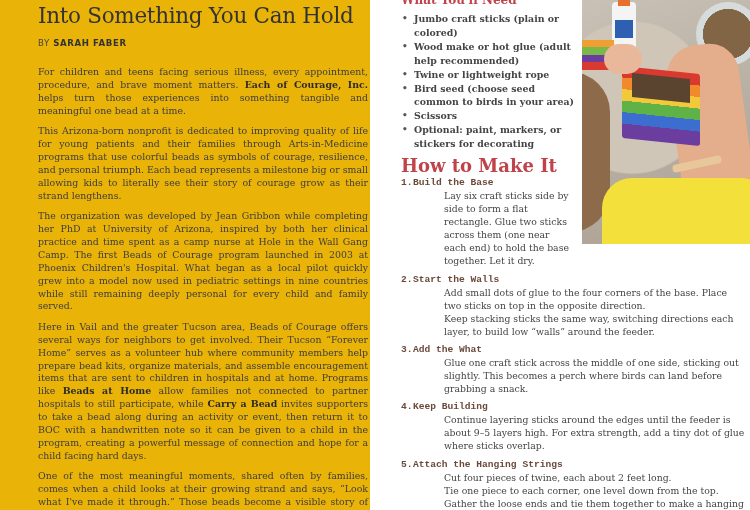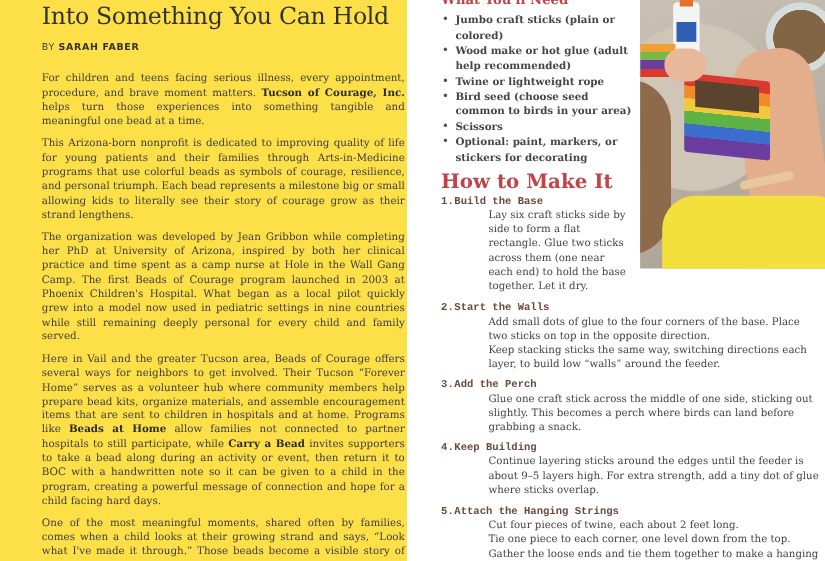--- a/index.html
+++ b/index.html
@@ -1,21 +1,21 @@
 <!DOCTYPE html>
 <html><head>
 <meta charset="utf-8">
 <style>
   * { box-sizing: border-box; margin: 0; padding: 0; }
   html, body { width: 750px; height: 510px; overflow: hidden; background: #ffffff; }
   body { position: relative; font-family: "DejaVu Serif", serif; color: #3a3a3a; }
 
   .left-panel {
     position: absolute; left: 0; top: 0; width: 370px; height: 510px;
-    background: #fde047;
+    background: #eab308;
   }
   .title-script {
     position: absolute; left: 100px; top: -14px; height: 20px; width: 220px;
     overflow: hidden;
   }
   .title {
     position: absolute; left: 38px; top: 3px;
     font-family: "DejaVu Serif", serif; font-size: 21.5px; color: #333;
     letter-spacing: -0.3px; white-space: nowrap;
   }
@@ -99,21 +99,21 @@
     
     
   </div>
   <div class="title">Into Something You Can Hold</div>
   <div class="byline">
     <span>BY</span>
     <b>SARAH FABER</b>
   </div>
 
   <div class="body-col" id="body-col">
-      <p><span>For children and teens facing serious illness, every appointment, procedure, and brave moment matters. </span><b>Tucson of Courage, Inc.</b><span> helps turn those experiences into something tangible and meaningful one bead at a time.</span></p>
+      <p><span>For children and teens facing serious illness, every appointment, procedure, and brave moment matters. </span><b>Each of Courage, Inc.</b><span> helps turn those experiences into something tangible and meaningful one bead at a time.</span></p>
       <p><span>This Arizona-born nonprofit is dedicated to improving quality of life for young patients and their families through Arts-in-Medicine programs that use colorful beads as symbols of courage, resilience, and personal triumph. Each bead represents a milestone big or small allowing kids to literally see their story of courage grow as their strand lengthens.</span></p>
       <p><span>The organization was developed by Jean Gribbon while completing her PhD at University of Arizona, inspired by both her clinical practice and time spent as a camp nurse at Hole in the Wall Gang Camp. The first Beads of Courage program launched in 2003 at Phoenix Children's Hospital. What began as a local pilot quickly grew into a model now used in pediatric settings in nine countries while still remaining deeply personal for every child and family served.</span></p>
       <p><span>Here in Vail and the greater Tucson area, Beads of Courage offers several ways for neighbors to get involved. Their Tucson “Forever Home” serves as a volunteer hub where community members help prepare bead kits, organize materials, and assemble encouragement items that are sent to children in hospitals and at home. Programs like </span><b>Beads at Home</b><span> allow families not connected to partner hospitals to still participate, while </span><b>Carry a Bead</b><span> invites supporters to take a bead along during an activity or event, then return it to BOC with a handwritten note so it can be given to a child in the program, creating a powerful message of connection and hope for a child facing hard days.</span></p>
       <p><span>One of the most meaningful moments, shared often by families, comes when a child looks at their growing strand and says, “Look what I've made it through.” Those beads become a visible story of bravery, something they can hold, share, and feel proud of.</span></p>
     </div>
 </div>
 
 <div class="right-col">
   <div class="sec-heading">What You'll Need</div>
   <ul class="supplies" id="supplies">
@@ -135,21 +135,21 @@
       </div>
     </div>
     <div class="step">
       <div class="step-title"><span class="num">2.</span><span>Start the Walls</span></div>
       <div class="step-body">
         <span>Add small dots of glue to the four corners of the base. Place two sticks on top in the opposite direction.</span>
         <span>Keep stacking sticks the same way, switching directions each layer, to build low “walls” around the feeder.</span>
       </div>
     </div>
     <div class="step">
-      <div class="step-title"><span class="num">3.</span><span>Add the Perch</span></div>
+      <div class="step-title"><span class="num">3.</span><span>Add the What</span></div>
       <div class="step-body">
         <span>Glue one craft stick across the middle of one side, sticking out slightly. This becomes a perch where birds can land before grabbing a snack.</span>
       </div>
     </div>
     <div class="step">
       <div class="step-title"><span class="num">4.</span><span>Keep Building</span></div>
       <div class="step-body">
         <span>Continue layering sticks around the edges until the feeder is about 9–5 layers high. For extra strength, add a tiny dot of glue where sticks overlap.</span>
       </div>
     </div>

